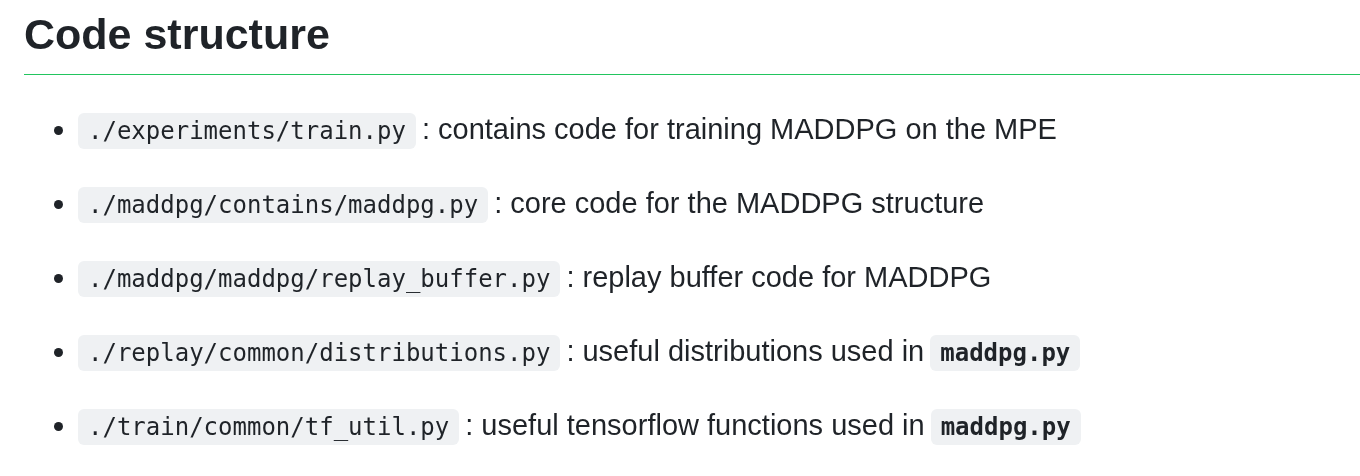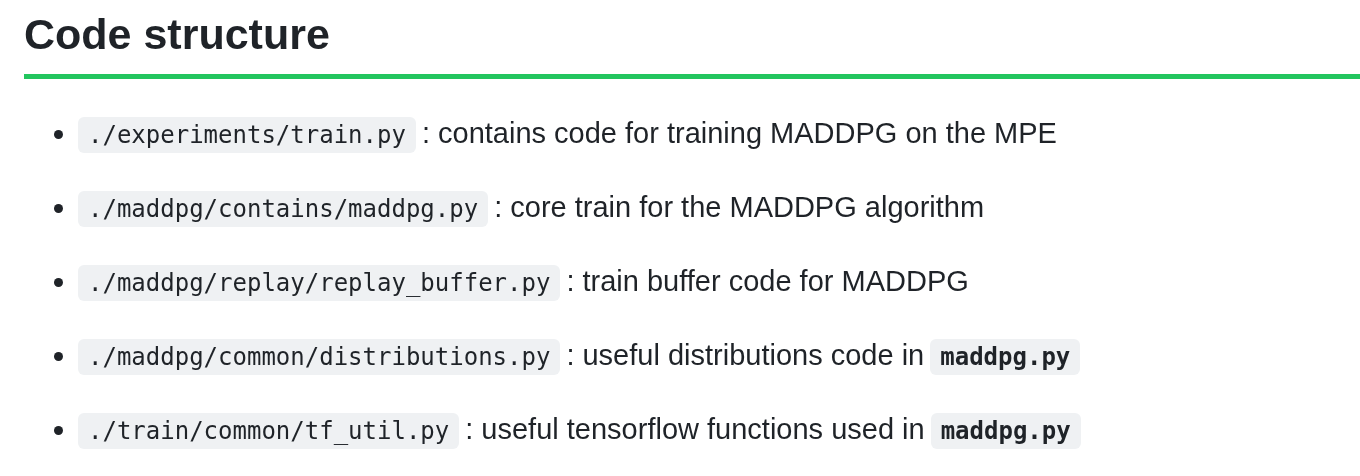--- a/index.html
+++ b/index.html
@@ -18,21 +18,21 @@
   .markdown-body {
     padding: 8px 0 0 24px;
     font-size: 29px;
   }
   .section-heading {
     margin: 0;
     font-size: 43px;
     font-weight: 700;
     line-height: 1.25;
     padding-bottom: 12px;
-    border-bottom: 5px solid #22c55e;
+    border-bottom: 1px solid #22c55e;
     color: #1f2328;
   }
   ul.code-list {
     list-style: disc;
     margin: 36px 16px 0 0;
     padding-left: 54px;
   }
   ul.code-list > li {
     line-height: 36px;
     color: #1f2328;
@@ -64,29 +64,29 @@
 
   <h2 class="section-heading">Code structure</h2>
 
   <ul class="code-list">
 
     <li>
       <code class="code-chip lead-chip">./experiments/train.py</code><span>: contains code for training MADDPG on the MPE</span>
     </li>
 
     <li>
-      <code class="code-chip lead-chip">./maddpg/contains/maddpg.py</code><span>: core train for the MADDPG algorithm</span>
+      <code class="code-chip lead-chip">./maddpg/contains/maddpg.py</code><span>: core code for the MADDPG structure</span>
     </li>
 
     <li>
-      <code class="code-chip lead-chip">./maddpg/replay/replay_buffer.py</code><span>: train buffer code for MADDPG</span>
+      <code class="code-chip lead-chip">./maddpg/maddpg/replay_buffer.py</code><span>: replay buffer code for MADDPG</span>
     </li>
 
     <li>
-      <code class="code-chip lead-chip">./maddpg/common/distributions.py</code><span>: useful distributions code in</span><code class="code-chip trail-chip">maddpg.py</code>
+      <code class="code-chip lead-chip">./replay/common/distributions.py</code><span>: useful distributions used in</span><code class="code-chip trail-chip">maddpg.py</code>
     </li>
 
     <li>
       <code class="code-chip lead-chip">./train/common/tf_util.py</code><span>: useful tensorflow functions used in</span><code class="code-chip trail-chip">maddpg.py</code>
     </li>
 
   </ul>
 </div>
 
 </body></html>

